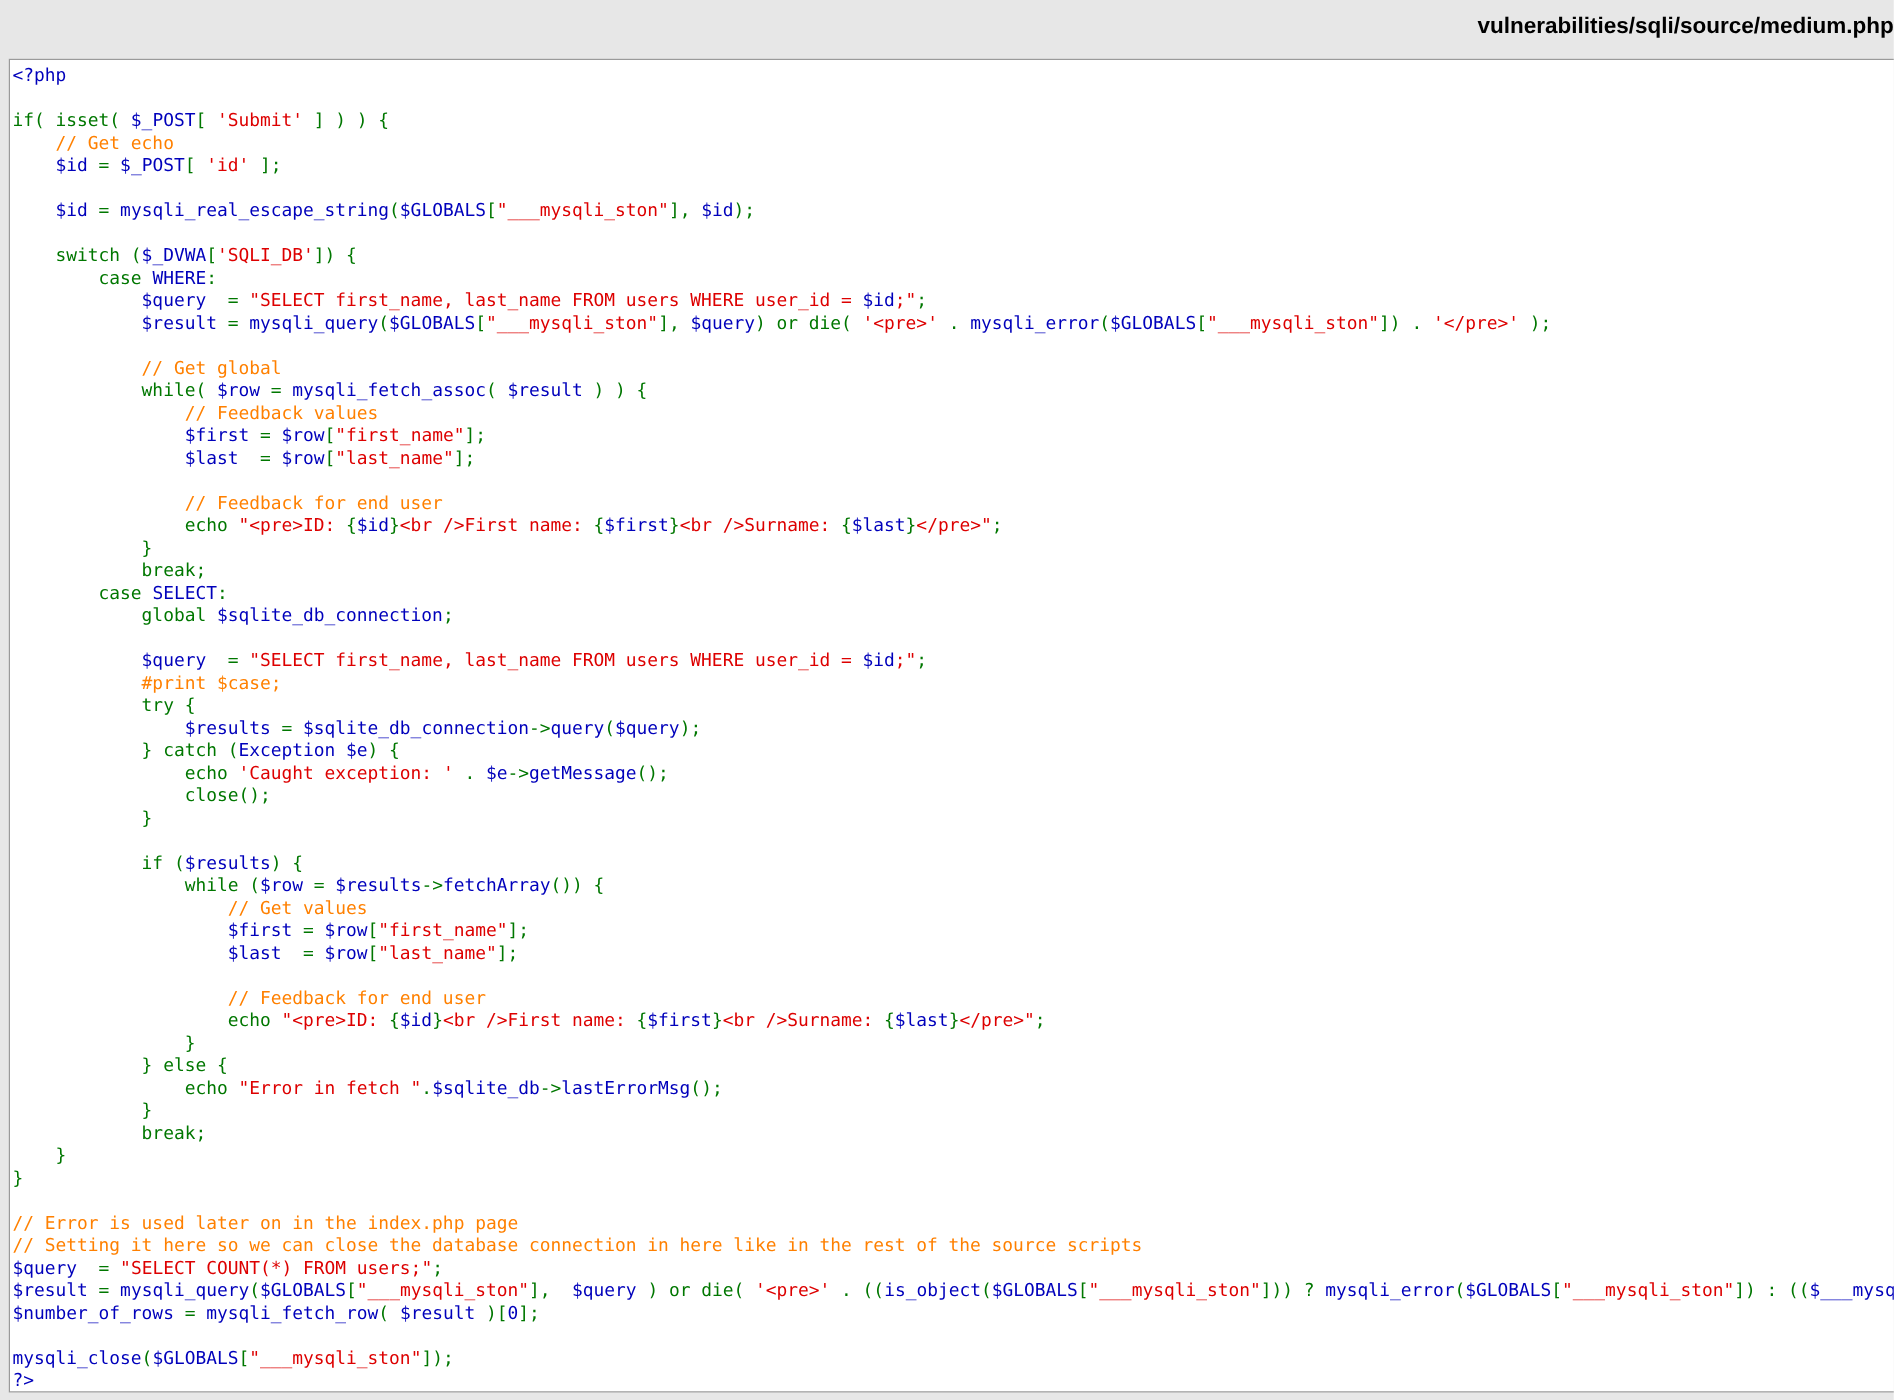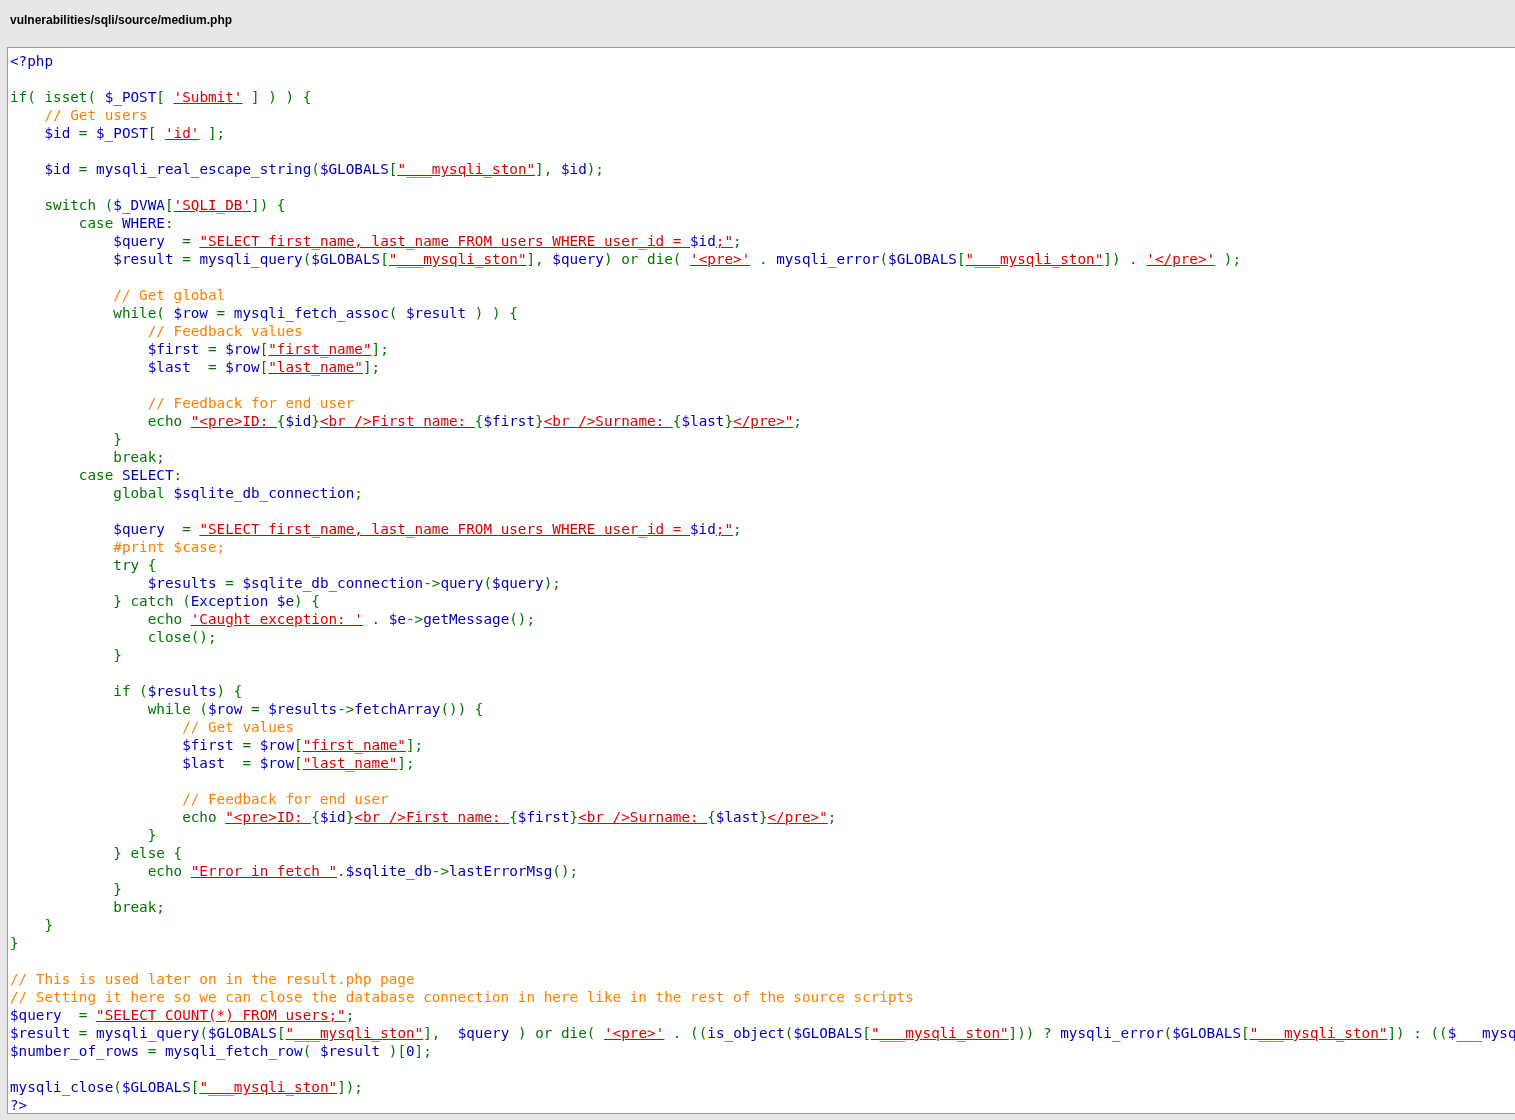--- a/index.html
+++ b/index.html
@@ -11,52 +11,53 @@
   body{
     width:1515px;height:1120px;overflow:hidden;position:relative;
     background:var(--page-bg);
     font-family:"Liberation Sans", sans-serif;
   }
   .header{
     position:absolute;left:0;top:0;width:1515px;height:40px;
     padding:9px 0 0 10px;
   }
   .header h1{
-    margin:0;font-size:12px;line-height:22px;font-weight:bold;color:var(--title);
+    margin:0;font-size:18px;line-height:22px;font-weight:bold;color:var(--title);
     font-family:"Liberation Sans", sans-serif;
+    text-align:right;
   }
   .code-panel{
     position:absolute;left:7px;top:47px;width:2450px;height:1067px;
     background:var(--panel-bg);
     border:1px solid var(--panel-border);
     padding:4px 0 0 2px;
   }
   .code-block{
     font-family:"DejaVu Sans Mono","Liberation Mono",monospace;
     font-size:14.3px;line-height:18px;
   }
   .line{white-space:pre;min-height:18px;}
   .k{color:var(--keyword);}
   .d{color:var(--default);}
-  .s{color:var(--string);text-decoration:underline;}
+  .s{color:var(--string);}
   .c{color:var(--comment);}
 </style>
 </head>
 <body>
 
 <div class="header">
   <h1>vulnerabilities/sqli/source/medium.php</h1>
 </div>
 
 <div class="code-panel">
   <div class="code-block">
       <div class="line"><span class="d">&lt;?php</span></div>
       <div class="line">&nbsp;</div>
       <div class="line"><span class="k">if( isset( </span><span class="d">$_POST</span><span class="k">[ </span><span class="s">'Submit'</span><span class="k"> ] ) ) {</span></div>
-      <div class="line"><span class="c">    // Get users</span></div>
+      <div class="line"><span class="c">    // Get echo</span></div>
       <div class="line"><span class="d">    $id</span><span class="k"> = </span><span class="d">$_POST</span><span class="k">[ </span><span class="s">'id'</span><span class="k"> ];</span></div>
       <div class="line">&nbsp;</div>
       <div class="line"><span class="d">    $id</span><span class="k"> = </span><span class="d">mysqli_real_escape_string</span><span class="k">(</span><span class="d">$GLOBALS</span><span class="k">[</span><span class="s">"___mysqli_ston"</span><span class="k">], </span><span class="d">$id</span><span class="k">);</span></div>
       <div class="line">&nbsp;</div>
       <div class="line"><span class="k">    switch (</span><span class="d">$_DVWA</span><span class="k">[</span><span class="s">'SQLI_DB'</span><span class="k">]) {</span></div>
       <div class="line"><span class="k">        case </span><span class="d">WHERE</span><span class="k">:</span></div>
       <div class="line"><span class="d">            $query</span><span class="k">  = </span><span class="s">"SELECT first_name, last_name FROM users WHERE user_id = </span><span class="d">$id</span><span class="s">;"</span><span class="k">;</span></div>
       <div class="line"><span class="d">            $result</span><span class="k"> = </span><span class="d">mysqli_query</span><span class="k">(</span><span class="d">$GLOBALS</span><span class="k">[</span><span class="s">"___mysqli_ston"</span><span class="k">], </span><span class="d">$query</span><span class="k">) or die( </span><span class="s">'&lt;pre&gt;'</span><span class="k"> . </span><span class="d">mysqli_error</span><span class="k">(</span><span class="d">$GLOBALS</span><span class="k">[</span><span class="s">"___mysqli_ston"</span><span class="k">]) . </span><span class="s">'&lt;/pre&gt;'</span><span class="k"> );</span></div>
       <div class="line">&nbsp;</div>
       <div class="line"><span class="c">            // Get global</span></div>
@@ -90,21 +91,21 @@
       <div class="line"><span class="c">                    // Feedback for end user</span></div>
       <div class="line"><span class="k">                    echo </span><span class="s">"&lt;pre&gt;ID: </span><span class="k">{</span><span class="d">$id</span><span class="k">}</span><span class="s">&lt;br /&gt;First name: </span><span class="k">{</span><span class="d">$first</span><span class="k">}</span><span class="s">&lt;br /&gt;Surname: </span><span class="k">{</span><span class="d">$last</span><span class="k">}</span><span class="s">&lt;/pre&gt;"</span><span class="k">;</span></div>
       <div class="line"><span class="k">                }</span></div>
       <div class="line"><span class="k">            } else {</span></div>
       <div class="line"><span class="k">                echo </span><span class="s">"Error in fetch "</span><span class="k">.</span><span class="d">$sqlite_db</span><span class="k">-&gt;</span><span class="d">lastErrorMsg</span><span class="k">();</span></div>
       <div class="line"><span class="k">            }</span></div>
       <div class="line"><span class="k">            break;</span></div>
       <div class="line"><span class="k">    }</span></div>
       <div class="line"><span class="k">}</span></div>
       <div class="line">&nbsp;</div>
-      <div class="line"><span class="c">// This is used later on in the result.php page</span></div>
+      <div class="line"><span class="c">// Error is used later on in the index.php page</span></div>
       <div class="line"><span class="c">// Setting it here so we can close the database connection in here like in the rest of the source scripts</span></div>
       <div class="line"><span class="d">$query</span><span class="k">  = </span><span class="s">"SELECT COUNT(*) FROM users;"</span><span class="k">;</span></div>
       <div class="line"><span class="d">$result</span><span class="k"> = </span><span class="d">mysqli_query</span><span class="k">(</span><span class="d">$GLOBALS</span><span class="k">[</span><span class="s">"___mysqli_ston"</span><span class="k">],  </span><span class="d">$query</span><span class="k"> ) or die( </span><span class="s">'&lt;pre&gt;'</span><span class="k"> . ((</span><span class="d">is_object</span><span class="k">(</span><span class="d">$GLOBALS</span><span class="k">[</span><span class="s">"___mysqli_ston"</span><span class="k">])) ? </span><span class="d">mysqli_error</span><span class="k">(</span><span class="d">$GLOBALS</span><span class="k">[</span><span class="s">"___mysqli_ston"</span><span class="k">]) : ((</span><span class="d">$___mysqli_res</span></div>
       <div class="line"><span class="d">$number_of_rows</span><span class="k"> = </span><span class="d">mysqli_fetch_row</span><span class="k">( </span><span class="d">$result</span><span class="k"> )[</span><span class="d">0</span><span class="k">];</span></div>
       <div class="line">&nbsp;</div>
       <div class="line"><span class="d">mysqli_close</span><span class="k">(</span><span class="d">$GLOBALS</span><span class="k">[</span><span class="s">"___mysqli_ston"</span><span class="k">]);</span></div>
       <div class="line"><span class="d">?&gt;</span></div>
     </div>
 </div>
 

